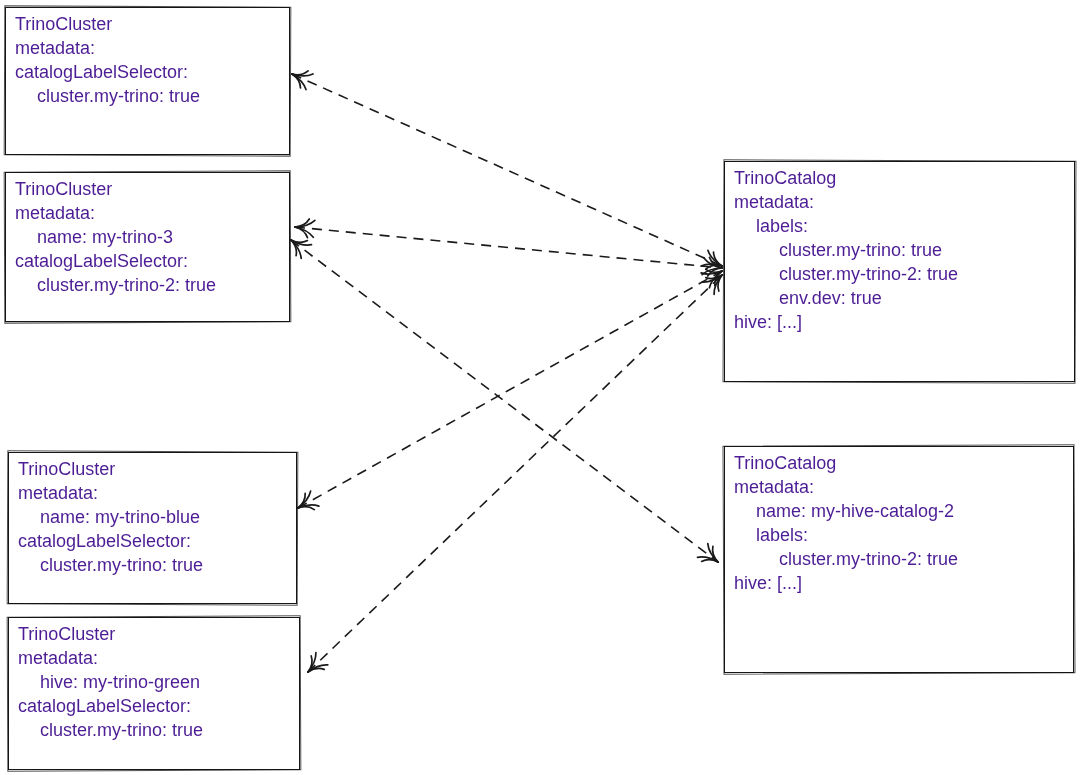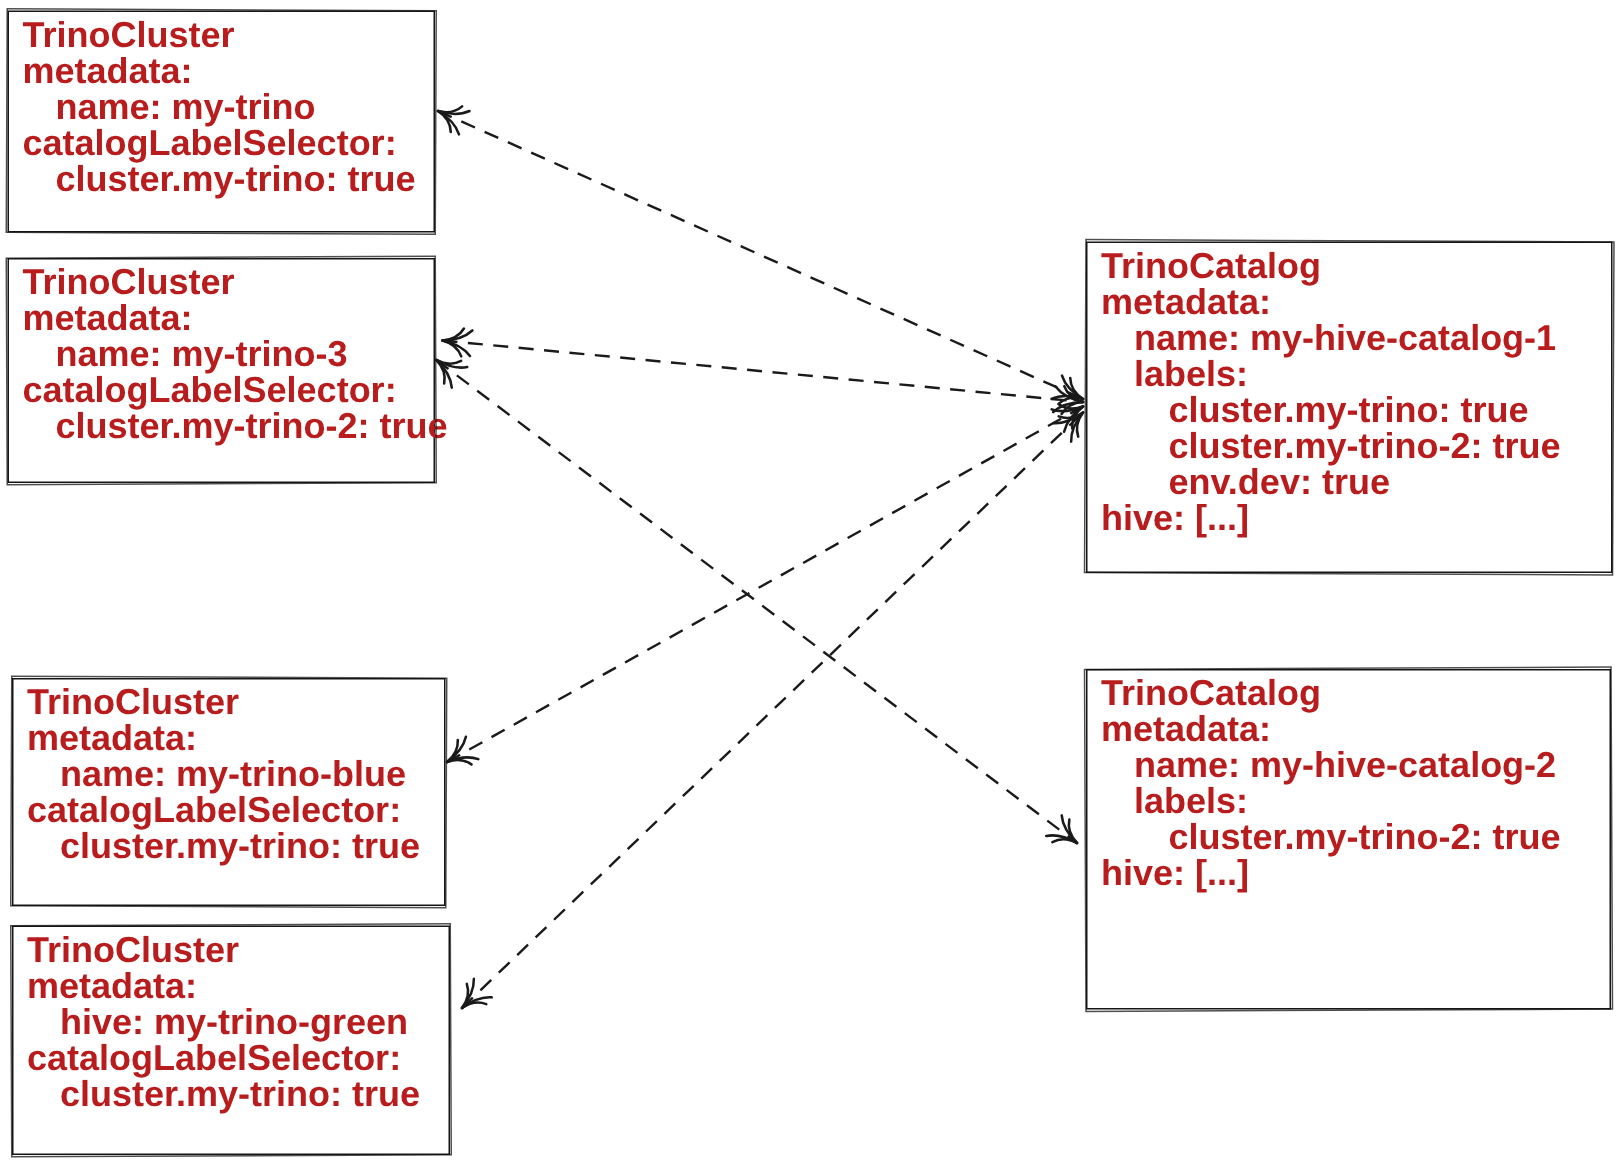--- a/index.html
+++ b/index.html
@@ -16,24 +16,23 @@
     left: 0; top: 0;
     width: 1082px; height: 775px;
   }
   #boxes-layer { position: absolute; left: 0; top: 0; width: 100%; height: 100%; }
   .node {
     position: absolute;
     box-sizing: border-box;
     border: 1.8px solid #161616;
     background: #ffffff;
     padding: 4px 9px 0 9px;
-    font-size: 24px;
+    font-size: 18px;
     line-height: 24px;
-    color: #b91c1c;
-    font-weight: bold;
+    color: #4c1d95;
   }
   
   .node::before {
     content: "";
     position: absolute;
     inset: -2px;
     border: 1.2px solid rgba(20,20,20,0.75);
     transform: rotate(0.25deg);
     pointer-events: none;
   }
@@ -101,21 +100,20 @@
         <path d="M 301.2 258.4 Q 300.4 249.0 291.0 240.0" fill="none" stroke="#1a1a1a" stroke-width="1.7" stroke-linecap="round"></path>
         <path d="M 311.5 244.7 Q 302.2 246.5 291.0 240.0" fill="none" stroke="#1a1a1a" stroke-width="1.7" stroke-linecap="round"></path>
         <path d="M 296.1 255.6 Q 297.8 247.2 291.0 240.0" fill="none" stroke="#1a1a1a" stroke-width="1.7" stroke-linecap="round"></path>
         <path d="M 307.4 240.6 Q 299.8 244.6 291.0 240.0" fill="none" stroke="#1a1a1a" stroke-width="1.7" stroke-linecap="round"></path>
       </g>
     </svg>
   <div id="boxes-layer">
       <div class="node" style="left: 5px; top: 7px; width: 285px; height: 148px;">
         <div class="yline i0">TrinoCluster</div>
         <div class="yline i0">metadata:</div>
-        <div class="yline i1">name: my-trino</div>
         <div class="yline i0">catalogLabelSelector:</div>
         <div class="yline i1">cluster.my-trino: true</div>
       </div>
       <div class="node" style="left: 5px; top: 172px; width: 285px; height: 150px;">
         <div class="yline i0">TrinoCluster</div>
         <div class="yline i0">metadata:</div>
         <div class="yline i1">name: my-trino-3</div>
         <div class="yline i0">catalogLabelSelector:</div>
         <div class="yline i1">cluster.my-trino-2: true</div>
       </div>
@@ -129,21 +127,20 @@
       <div class="node" style="left: 8px; top: 617px; width: 292px; height: 153px;">
         <div class="yline i0">TrinoCluster</div>
         <div class="yline i0">metadata:</div>
         <div class="yline i1">hive: my-trino-green</div>
         <div class="yline i0">catalogLabelSelector:</div>
         <div class="yline i1">cluster.my-trino: true</div>
       </div>
       <div class="node" style="left: 724px; top: 161px; width: 351px; height: 221px;">
         <div class="yline i0">TrinoCatalog</div>
         <div class="yline i0">metadata:</div>
-        <div class="yline i1">name: my-hive-catalog-1</div>
         <div class="yline i1">labels:</div>
         <div class="yline i2">cluster.my-trino: true</div>
         <div class="yline i2">cluster.my-trino-2: true</div>
         <div class="yline i2">env.dev: true</div>
         <div class="yline i0">hive: [...]</div>
       </div>
       <div class="node" style="left: 724px; top: 446px; width: 350px; height: 227px;">
         <div class="yline i0">TrinoCatalog</div>
         <div class="yline i0">metadata:</div>
         <div class="yline i1">name: my-hive-catalog-2</div>

